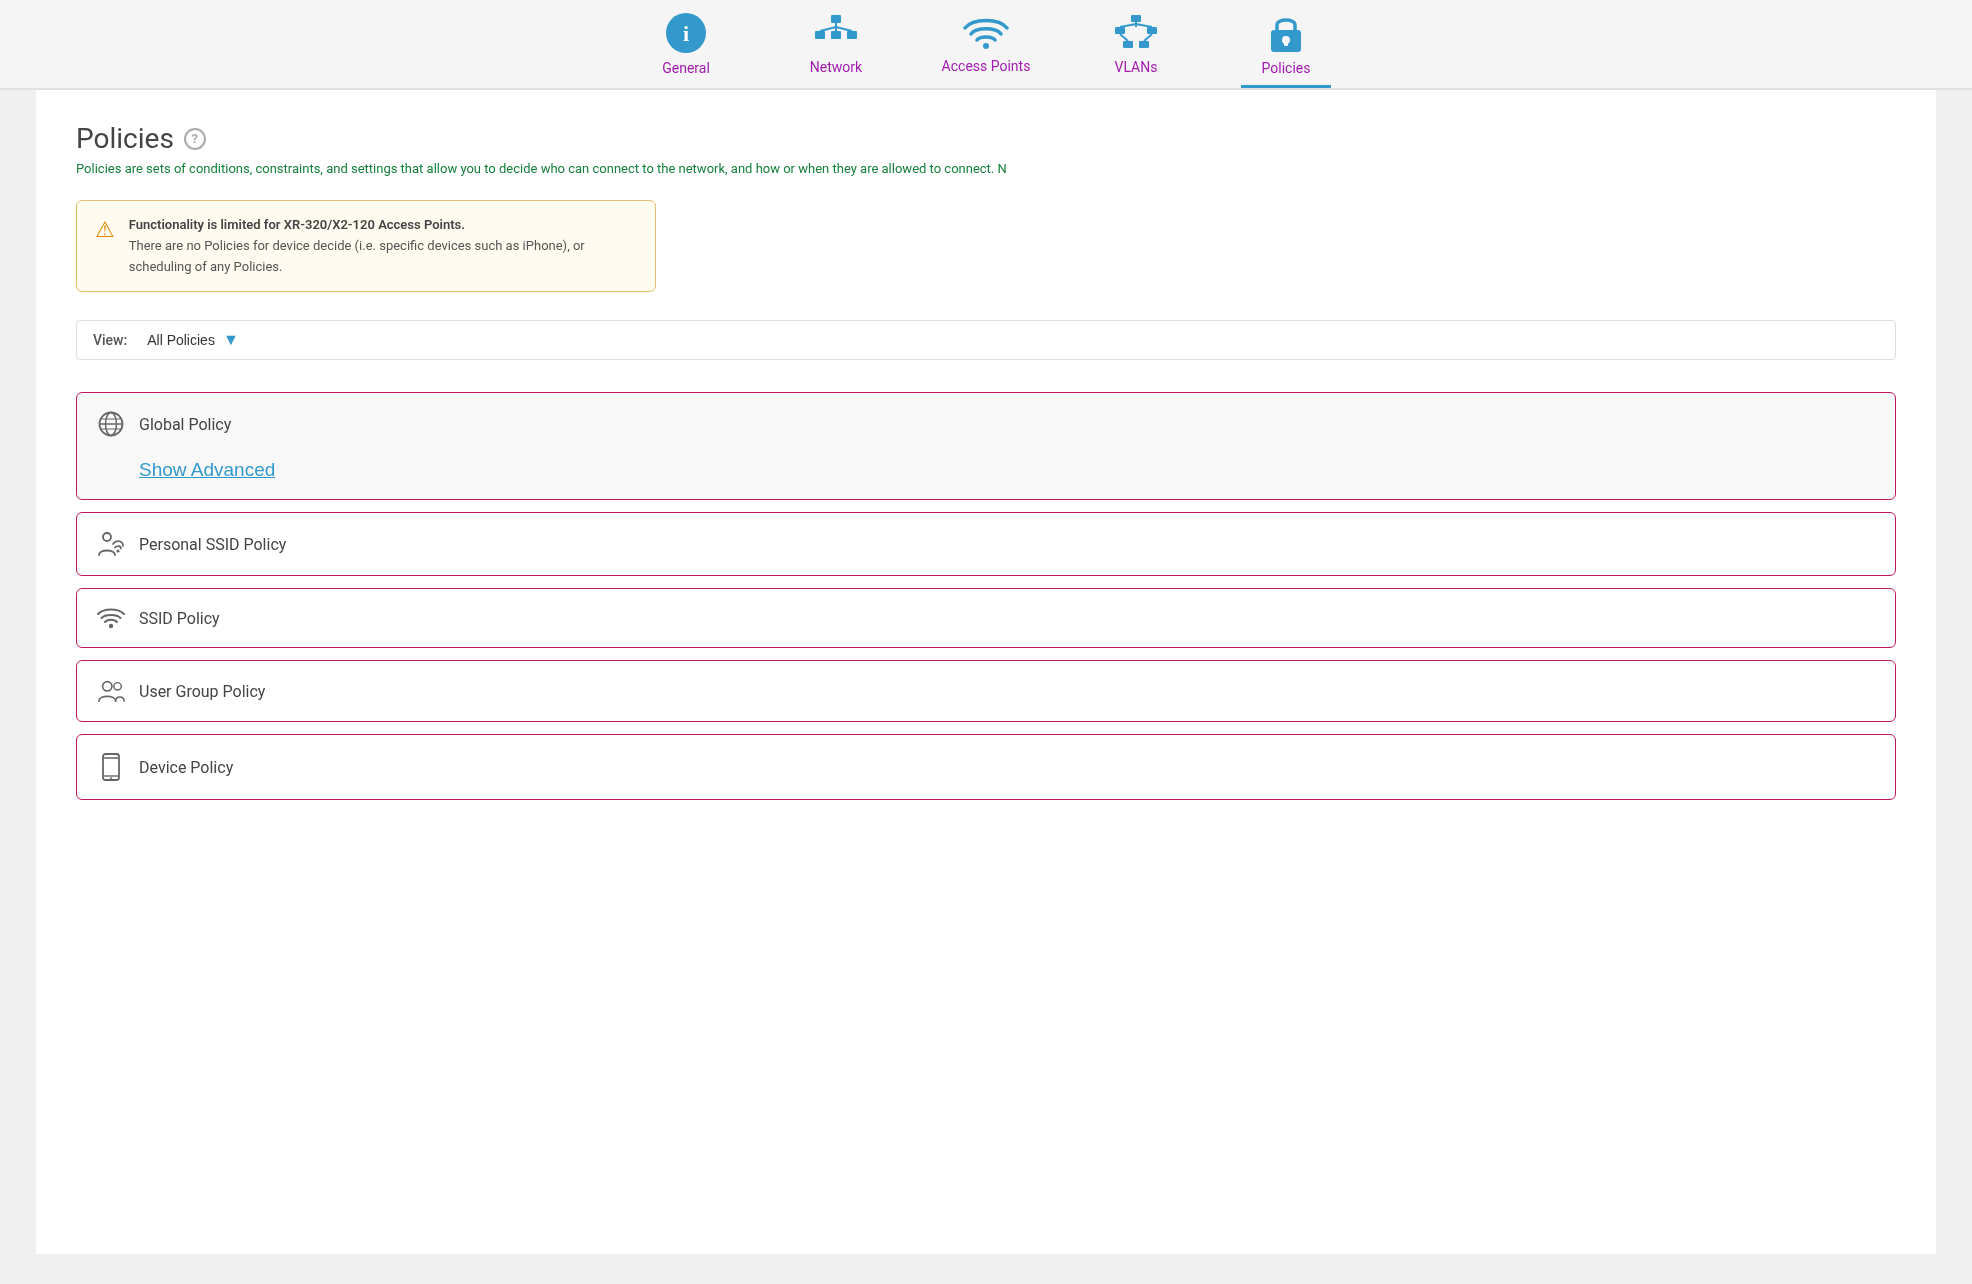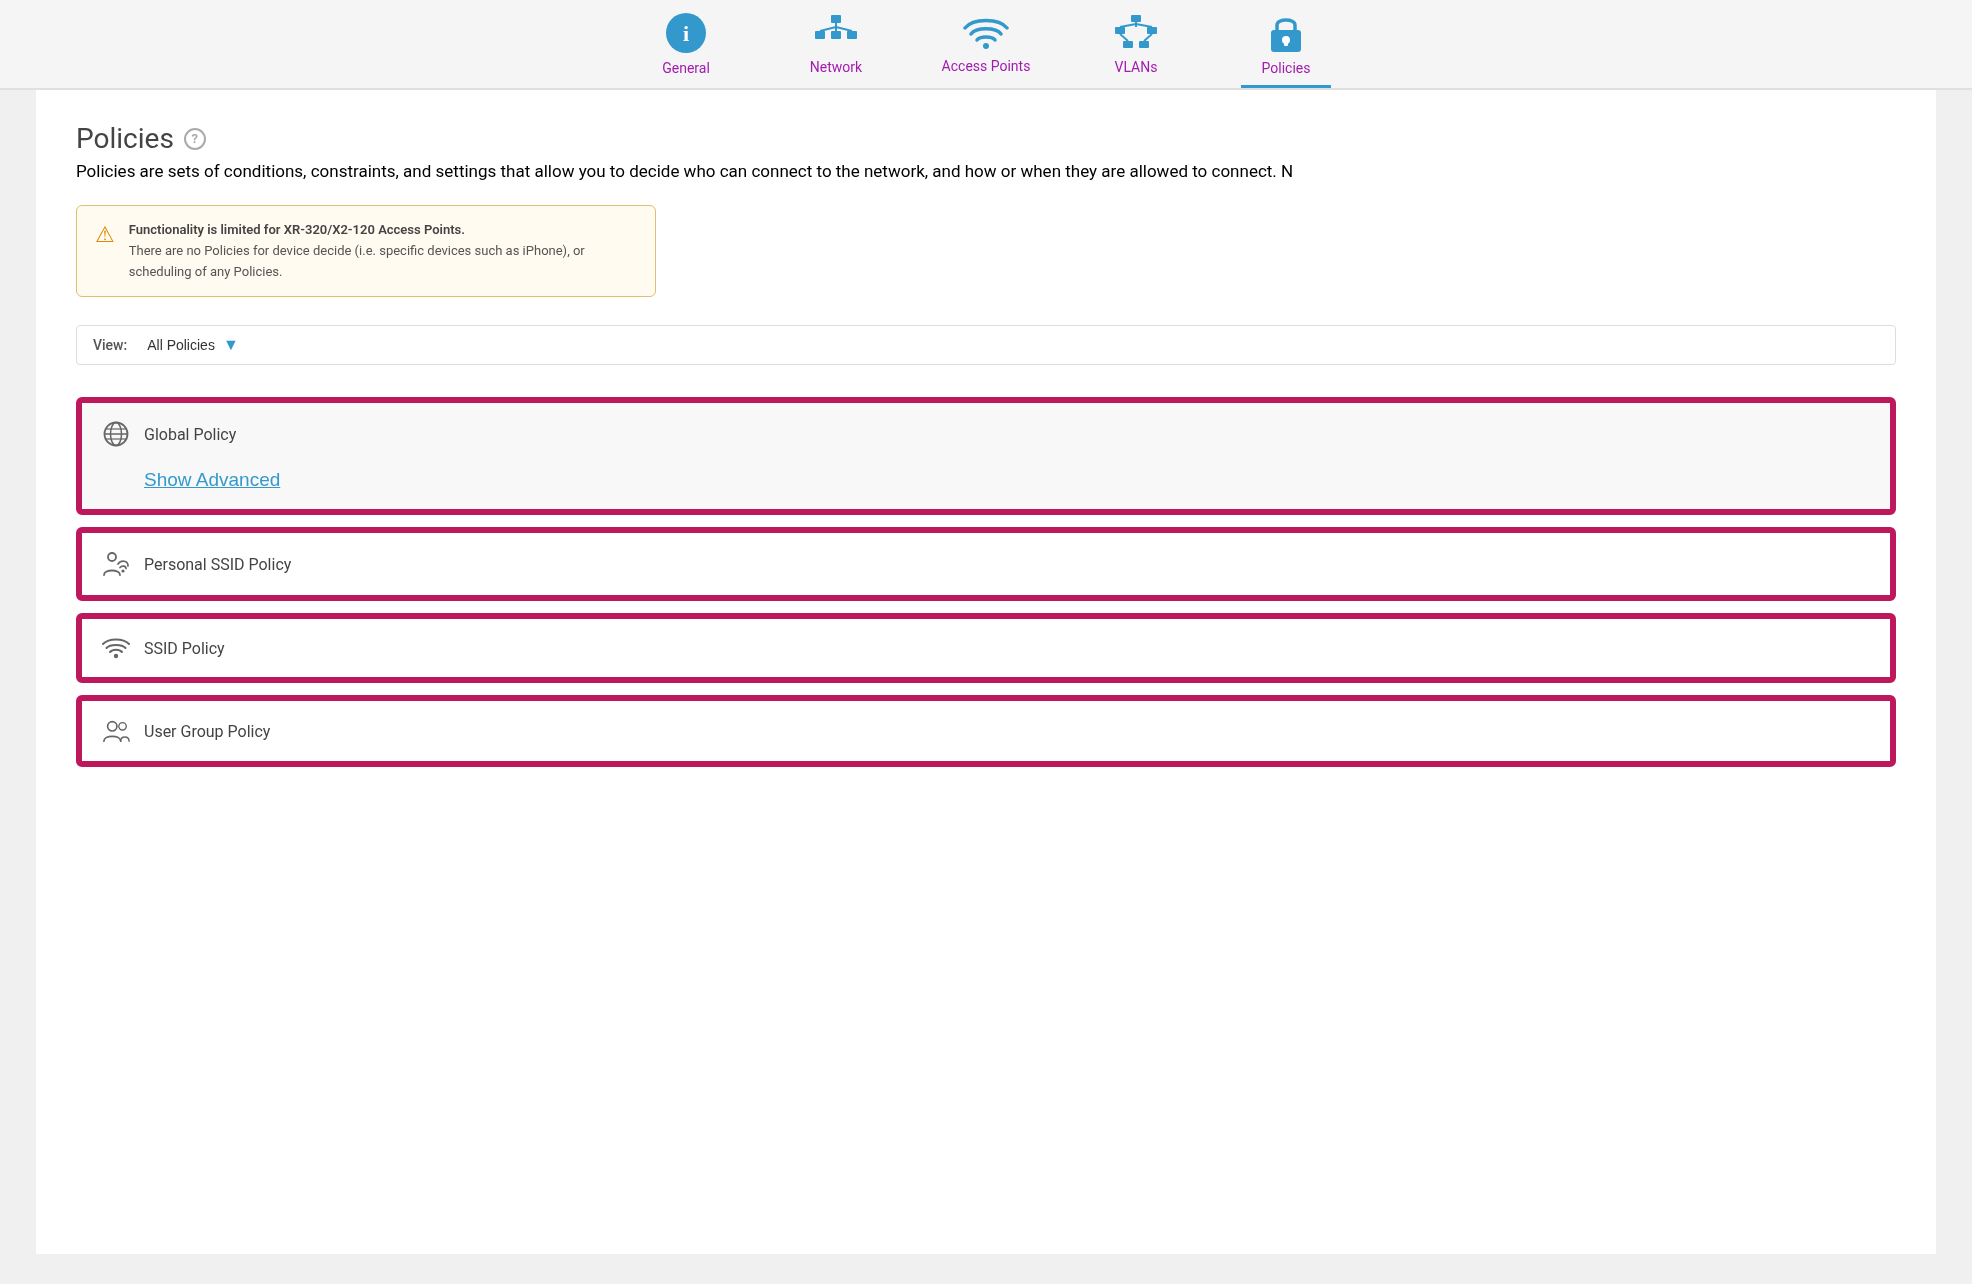--- a/index.html
+++ b/index.html
@@ -83,22 +83,22 @@
       border-radius: 50%;
       display: inline-flex;
       align-items: center;
       justify-content: center;
       color: #aaa;
       font-size: 13px;
       font-weight: bold;
       cursor: pointer;
     }
     .page-subtitle {
-      font-size: 17px;
-      color: #000000;
+      font-size: 13px;
+      color: #15803d;
       margin-bottom: 24px;
     }
 
     
     .warning-box {
       border: 1px solid #e0c070;
       background: #fffbf0;
       border-radius: 6px;
       padding: 14px 18px;
       display: flex;
@@ -149,21 +149,21 @@
       font-size: 14px;
       color: #333;
     }
     .dropdown-arrow {
       color: #3399cc;
       font-size: 16px;
     }
 
     
     .policy-section {
-      border: 6px solid #be185d;
+      border: 1px solid #be185d;
       border-radius: 6px;
       background: #fff;
       margin-bottom: 12px;
       overflow: hidden;
     }
     .policy-section.expanded {
       background: #f8f8f8;
     }
     .policy-header {
       display: flex;
@@ -355,14 +355,27 @@
           <circle cx="11" cy="7" r="5" stroke="#666" stroke-width="1.8" fill="none"></circle>
           <path d="M2 23 C2 16 20 16 20 23" stroke="#666" stroke-width="1.8" fill="none" stroke-linecap="round"></path>
           <circle cx="22" cy="7" r="4" stroke="#666" stroke-width="1.5" fill="none"></circle>
           <path d="M20 23 C20 17 29 17 29 23" stroke="#666" stroke-width="1.5" fill="none" stroke-linecap="round"></path>
         </svg>
       </span>
       <span class="policy-title">User Group Policy</span>
     </div>
   </div>
 
+  <div class="policy-section">
+    <div class="policy-header">
+      <span class="policy-icon svg-icon">
+        <svg width="22" height="28" viewBox="0 0 22 28" fill="none">
+          <rect x="3" y="1" width="16" height="26" rx="2.5" stroke="#666" stroke-width="1.8" fill="none"></rect>
+          <line x1="3" y1="5" x2="19" y2="5" stroke="#666" stroke-width="1.4"></line>
+          <line x1="3" y1="23" x2="19" y2="23" stroke="#666" stroke-width="1.4"></line>
+          <circle cx="11" cy="25.2" r="1" fill="#666"></circle>
+        </svg>
+      </span>
+      <span class="policy-title">Device Policy</span>
+    </div>
+  </div>
 
 </div>
 
 </body></html>

